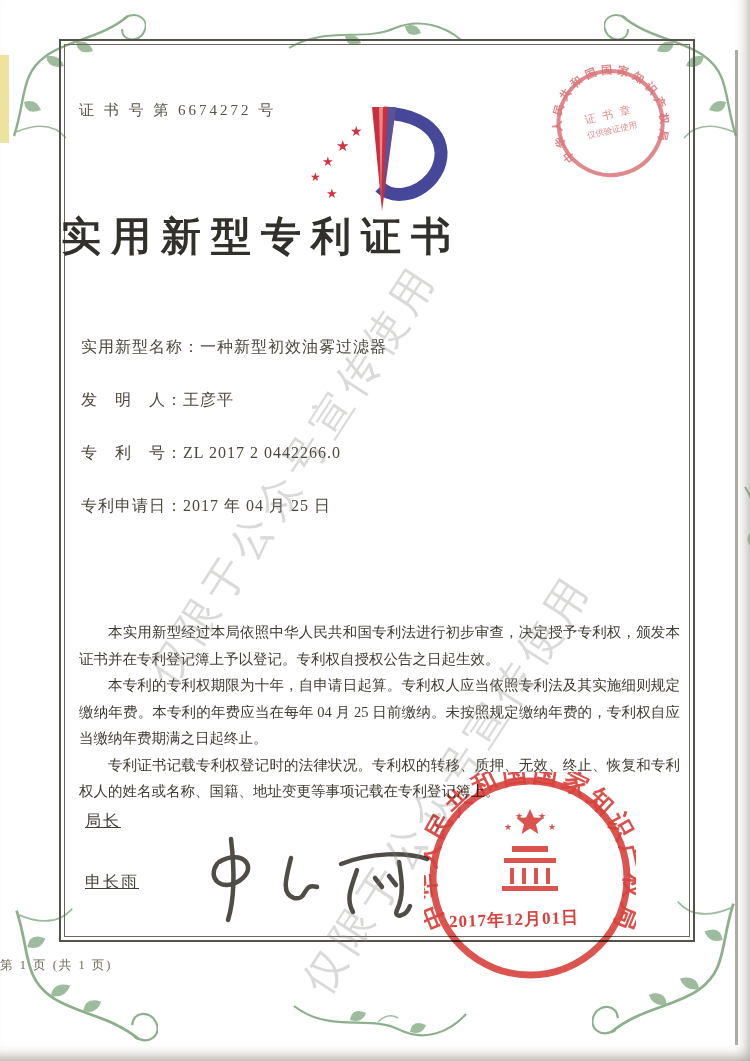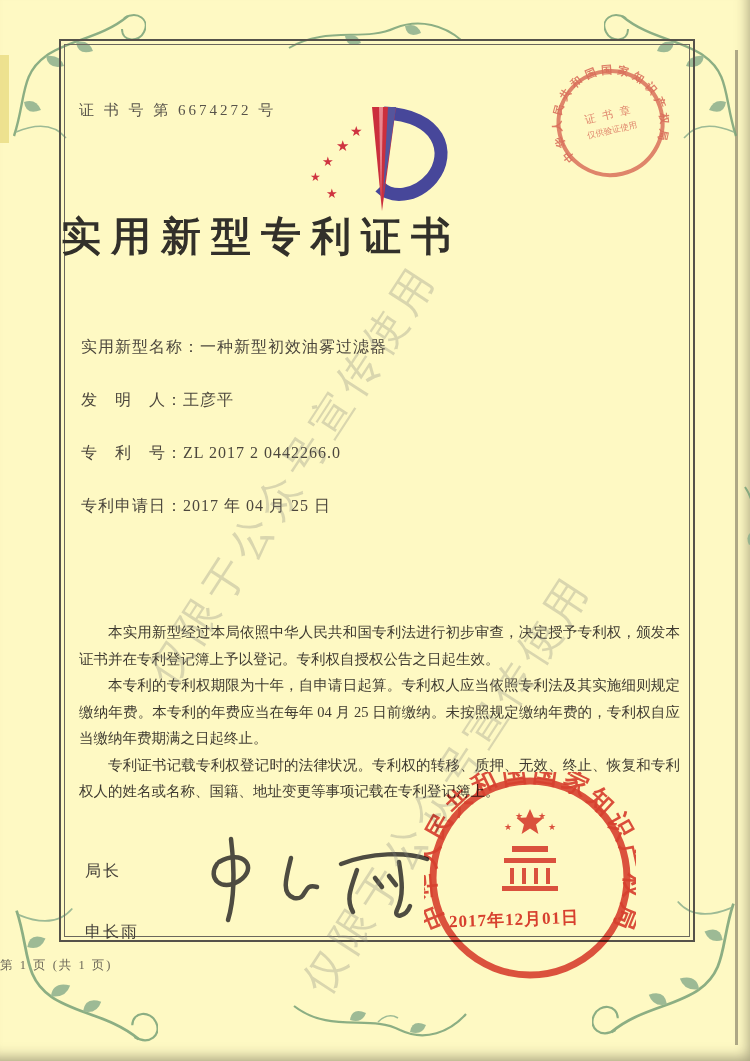--- a/index.html
+++ b/index.html
@@ -4,21 +4,21 @@
 <style>
   html,body{margin:0;padding:0;}
   body{
     font-family:"Liberation Serif","DejaVu Serif",serif;
     background:#888;
   }
   .page{
     position:relative;
     width:750px;height:1061px;
     margin:0 auto;
-    background:#fef9c3;
+    background:#ffffff;
     overflow:hidden;
     box-shadow:inset -7px -9px 14px -6px rgba(95,88,70,.55);
   }
   .scan-strip{position:absolute;left:0;top:55px;width:9px;height:88px;background:#e7da7e;opacity:.75;}
   .scan-edge-right{position:absolute;left:735px;top:50px;width:3px;height:995px;background:rgba(96,90,74,.5);}
 
   
   .orn{position:absolute;z-index:0;opacity:.85;}
   .orn svg{display:block;}
   .orn-tr{transform:scaleX(-1);}
@@ -49,21 +49,21 @@
   .field-row{margin-bottom:32px;font-size:16px;color:#4c473d;letter-spacing:1px;white-space:nowrap;margin-top:28px;}
   .field-row .lbl{color:#4c473d;}
   .field-row .val{color:#4c473d;}
 
   .body-text{
     position:absolute;left:18px;right:13px;top:578px;z-index:2;
     font-size:14.5px;line-height:1.83;color:#3f3b31;text-align:justify;
   }
   .body-text p{margin:0;text-indent:2em;}
 
-  .sign-block{position:absolute;left:24px;top:820px;z-index:2;color:#45413a;}
+  .sign-block{position:absolute;left:24px;top:770px;z-index:2;color:#45413a;text-decoration:underline;}
   .sign-title{font-size:16px;letter-spacing:2px;margin-bottom:14px;}
   .sign-name{font-size:16px;letter-spacing:2px;margin-top:40px;}
   .signature-svg{position:absolute;left:130px;top:793px;z-index:3;}
 
   
   .wm{
     position:absolute;z-index:6;width:580px;
     font-size:42px;letter-spacing:7px;
     color:rgba(132,132,126,.30);
     transform:rotate(-57deg);

